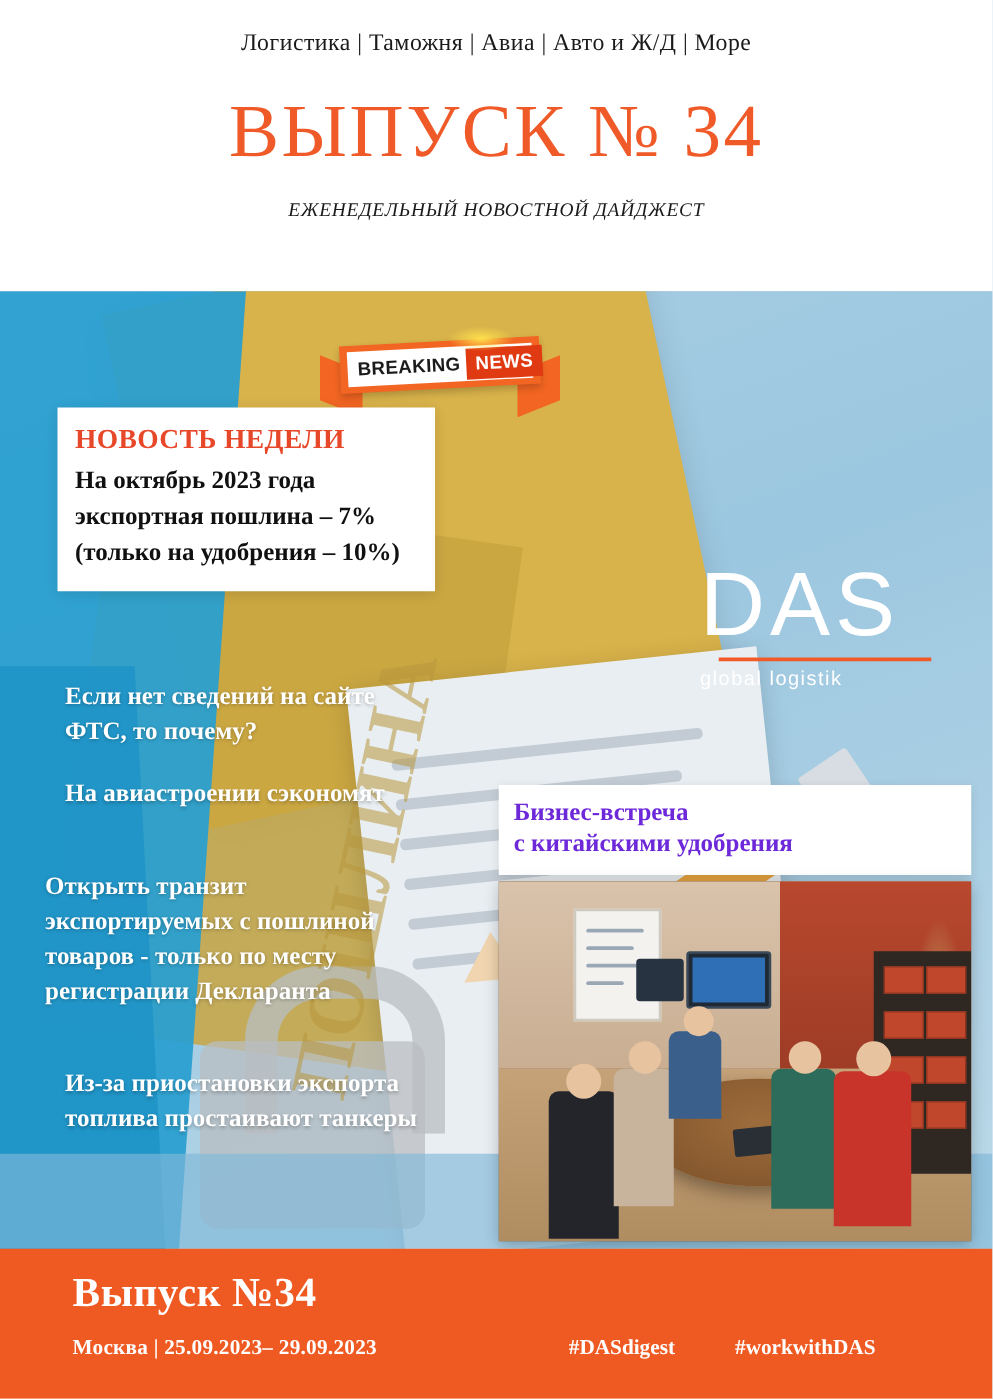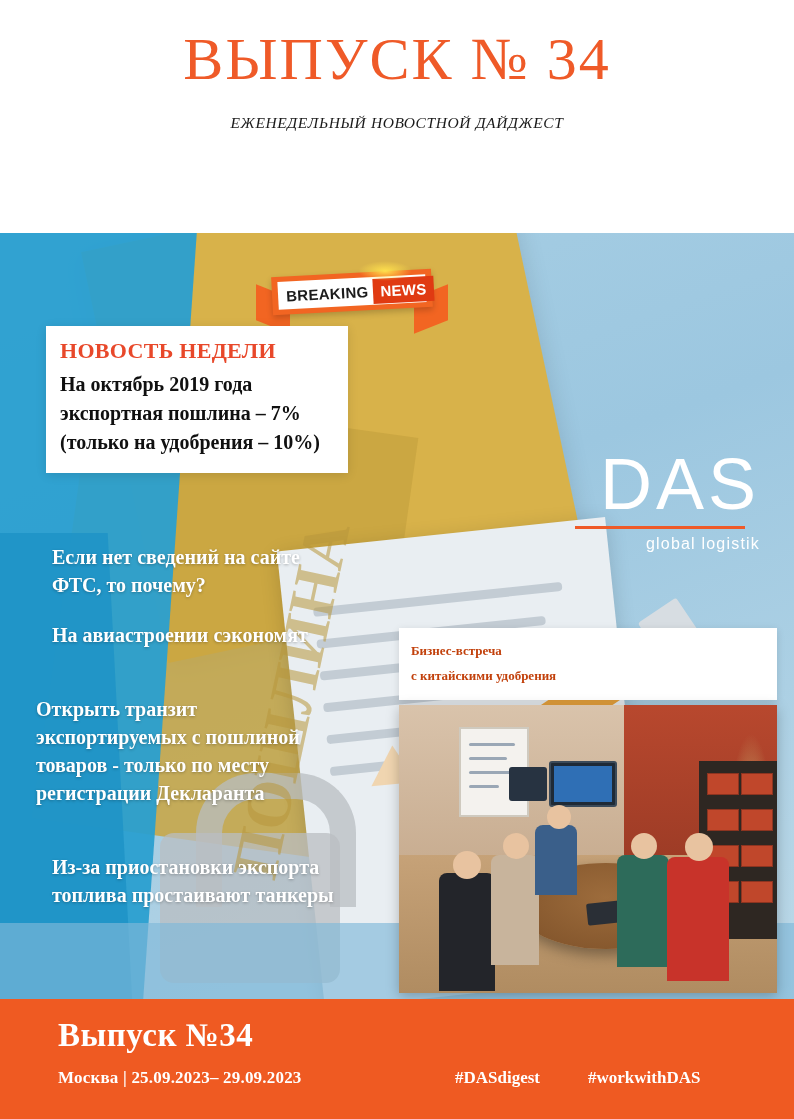--- a/index.html
+++ b/index.html
@@ -253,21 +253,21 @@
     font-size: 20px;
     line-height: 29px;
     color: #101010;
   }
 
   
   .das-logo {
     position: absolute;
     left: 560px; top: 215px;
     width: 200px;
-    text-align: right;
+    text-align: left;
   }
   .das-word {
     font-family: "Liberation Sans", sans-serif;
     font-size: 72px;
     font-weight: normal;
     color: #ffffff;
     letter-spacing: 4px;
     line-height: 72px;
   }
   .das-rule {
@@ -304,23 +304,23 @@
     left: 399px; top: 395px;
     width: 378px;
     background: #ffffff;
     padding: 10px 12px 12px 12px;
     box-sizing: border-box;
     box-shadow: 0 2px 8px rgba(0,0,0,0.12);
   }
   .photo-caption-line {
     font-family: "Liberation Serif", serif;
     font-weight: bold;
-    font-size: 13px;
+    font-size: 20px;
     line-height: 25px;
-    color: #c2410c;
+    color: #6d28d9;
   }
 
   
   .photo {
     position: absolute;
     left: 399px; top: 472px;
     width: 378px; height: 288px;
     overflow: hidden;
     background: #7a5a3a;
     box-shadow: 0 3px 12px rgba(0,0,0,0.25);
@@ -418,20 +418,21 @@
     font-weight: bold;
     font-size: 17px;
   }
 </style>
 </head>
 <body>
 
 <div class="page">
 
   <div class="header">
+    <div class="header-topline">Логистика | Таможня |  Авиа | Авто и Ж/Д | Море</div>
     <div class="header-title">ВЫПУСК № 34</div>
     <div class="header-sub">ЕЖЕНЕДЕЛЬНЫЙ НОВОСТНОЙ ДАЙДЖЕСТ</div>
   </div>
 
   <div class="hero">
 
     <div class="bg-skyblue"></div>
     <div class="bg-gold"></div>
     <div class="bg-gold2"></div>
     <div class="bg-paper">
@@ -459,21 +460,21 @@
         <div class="breaking-inner">
           <span class="breaking-word1">BREAKING</span>
           <span class="breaking-word2">NEWS</span>
         </div>
       </div>
       <div class="breaking-glow"></div>
     </div>
 
     <div class="news-week">
       <div class="news-week-title">НОВОСТЬ НЕДЕЛИ</div>
-      <div class="news-week-text">На октябрь 2019 года экспортная пошлина – 7% (только на удобрения – 10%)</div>
+      <div class="news-week-text">На октябрь 2023 года экспортная пошлина – 7% (только на удобрения – 10%)</div>
     </div>
 
     <div class="das-logo">
       <div class="das-word">DAS</div>
       <div class="das-rule"></div>
       <div class="das-sub">global logistik</div>
     </div>
 
     <div class="headline h2">На авиастроении сэкономят</div>
     <div class="headline h1">Если нет сведений на сайте ФТС, то почему?</div>

